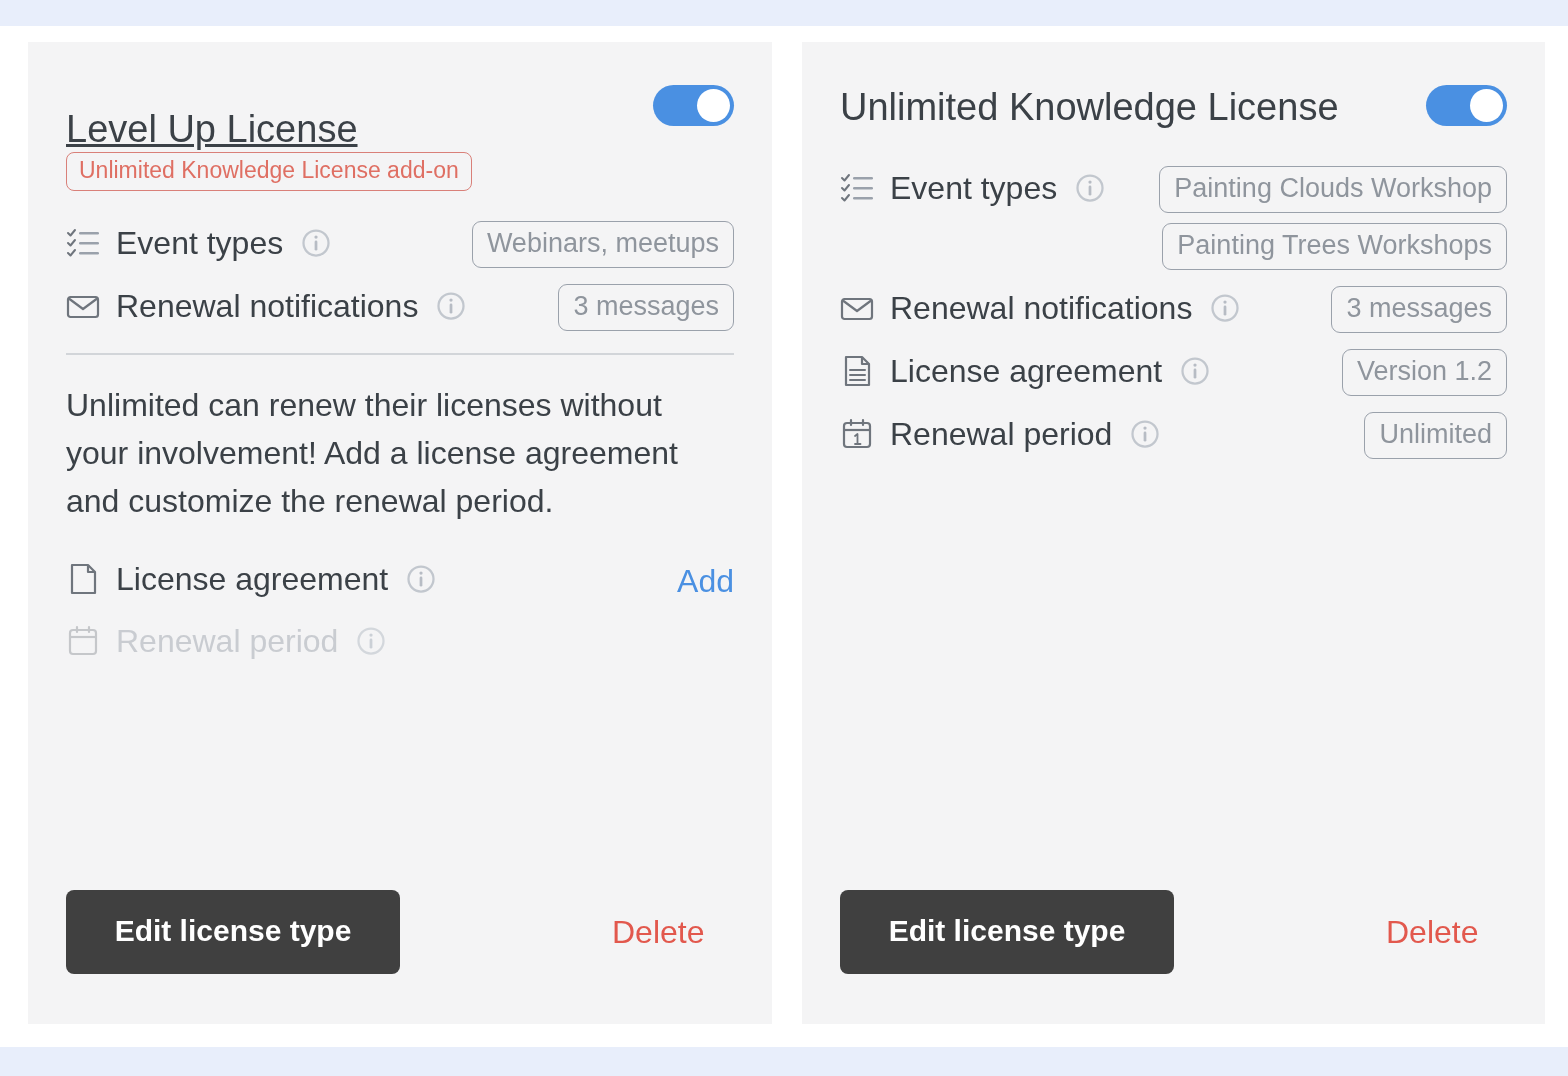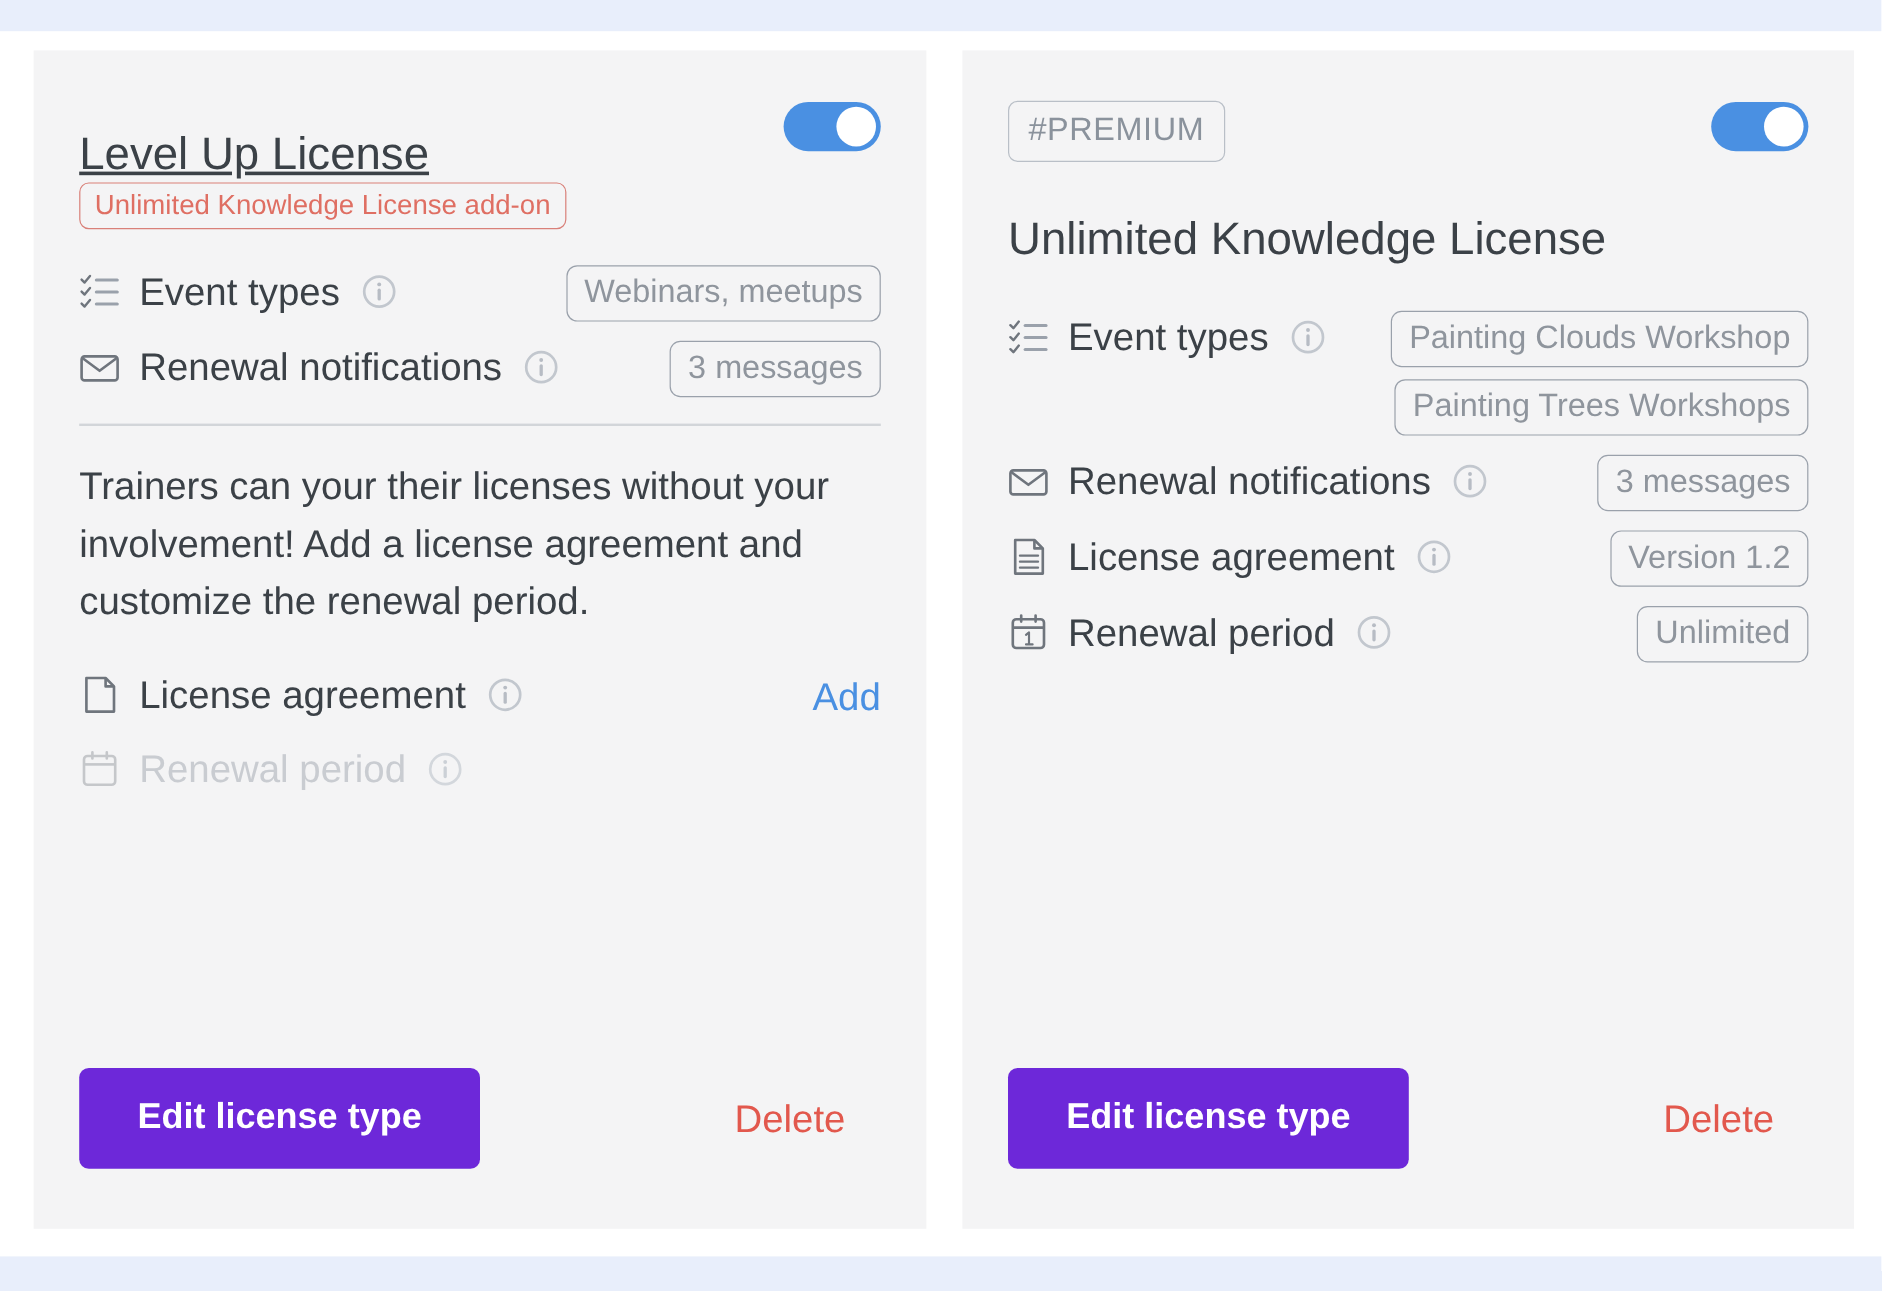--- a/index.html
+++ b/index.html
@@ -166,21 +166,21 @@
   
   .footer {
     position: absolute;
     left: 38px;
     right: 38px;
     bottom: 50px;
     display: flex;
     align-items: center;
   }
   .btn-primary {
-    background: #6d28d9;
+    background: #404040;
     color: #ffffff;
     border: none;
     border-radius: 8px;
     font-size: 30px;
     font-weight: bold;
     font-family: "Liberation Sans", sans-serif;
     padding: 26px 0 28px;
     cursor: pointer;
     line-height: 1;
   }
@@ -265,21 +265,21 @@
             </span>
           </div>
           <div class="row-value">
             <span class="pill">3 messages</span>
           </div>
         </div>
       </div>
 
       <div class="divider"></div>
 
-      <p class="desc">Trainers can your their licenses without your involvement! Add a license agreement and customize the renewal period.</p>
+      <p class="desc">Unlimited can renew their licenses without your involvement! Add a license agreement and customize the renewal period.</p>
 
       <div class="rows">
 
         <div class="row">
           <div class="row-label">
             <span>
               <svg class="icon" viewBox="0 0 36 34">
                 <path d="M6 3 H22 L29 10 V31 H6 Z" stroke="#6f757d" stroke-width="2.2" fill="none" stroke-linejoin="round"></path>
                 <path d="M22 3 V10 H29" stroke="#6f757d" stroke-width="2.2" fill="none" stroke-linejoin="round"></path>
               </svg>
@@ -325,21 +325,20 @@
         <button class="btn-delete delete-left">Delete</button>
       </div>
     </div>
 
     <div class="card card-right">
 
       <div class="toggle">
         <div class="knob"></div>
       </div>
 
-      <div class="premium-badge">#PREMIUM</div>
 
       <div class="title title-right">Unlimited Knowledge License</div>
 
       <div class="rows rows-right">
 
         <div class="row">
           <div class="row-label">
             <span>
               <svg class="icon" viewBox="0 0 36 34">
                 <path d="M2 7 L4.5 9.5 L9 4" stroke="#6f757d" stroke-width="2" fill="none" stroke-linecap="round" stroke-linejoin="round"></path>

